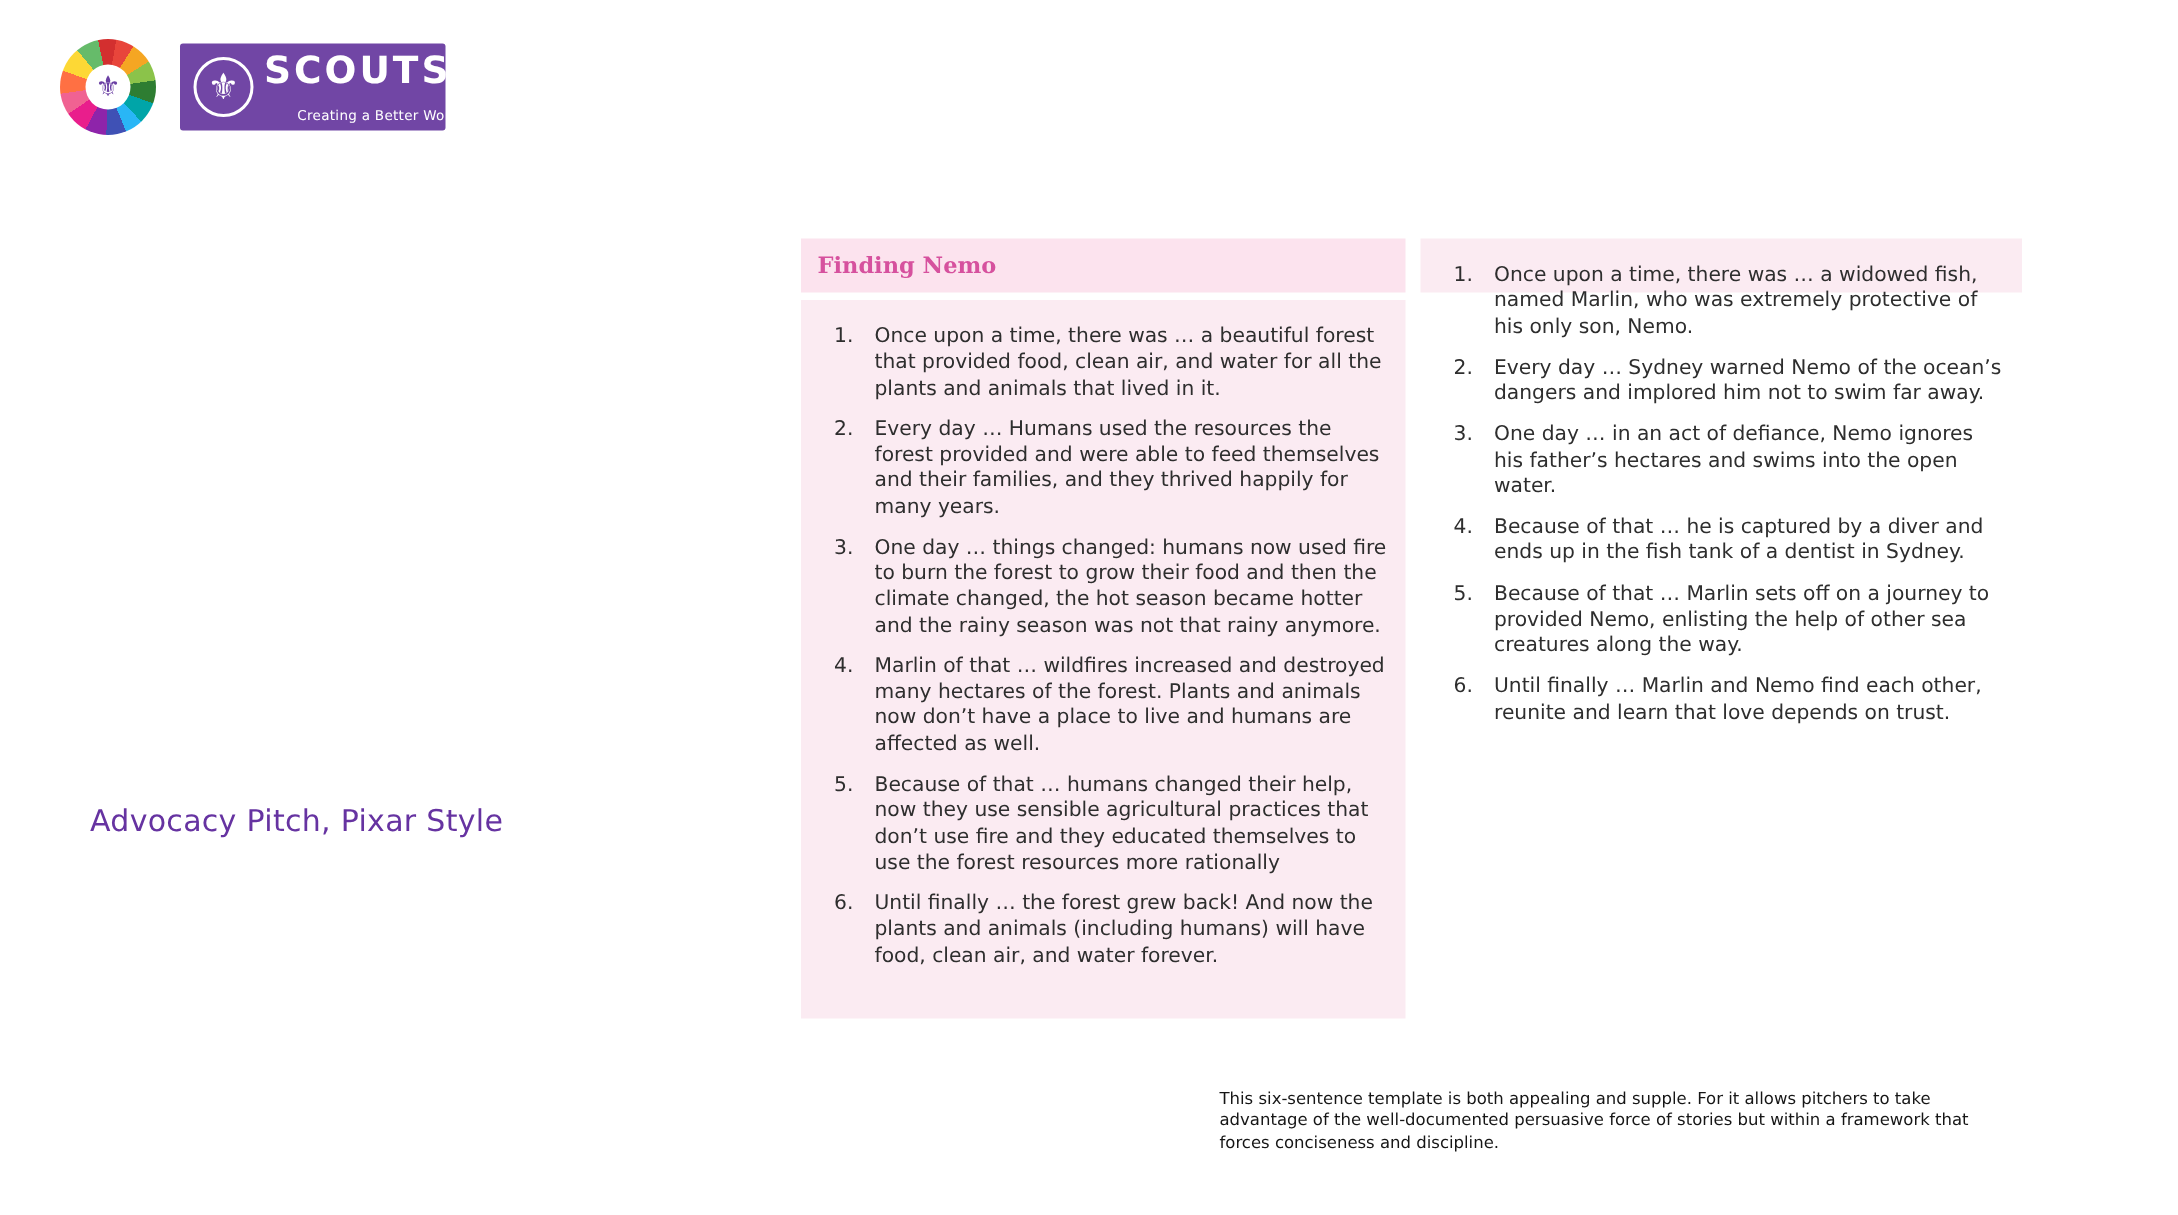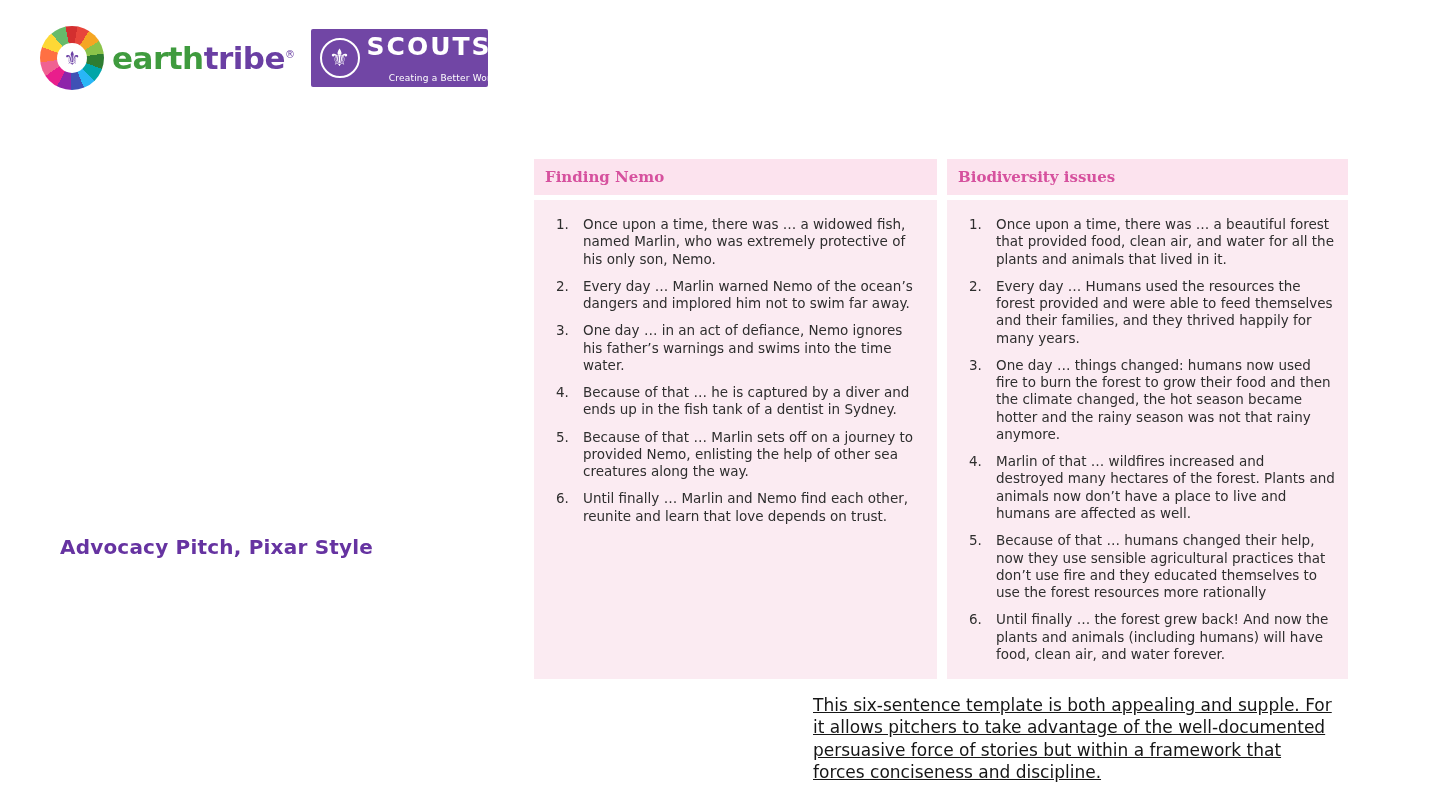--- a/index.html
+++ b/index.html
@@ -46,21 +46,21 @@
   .scouts-name {
     color: #ffffff; font-size: 25px; font-weight: bold; letter-spacing: 2px;
     line-height: 1; align-self: stretch; text-align: center; position: relative;
   }
   .scouts-name .reg { font-size: 8px; letter-spacing: 0; vertical-align: super; font-weight: normal; }
   .scouts-tagline { color: #ffffff; font-size: 9px; margin-top: 14px; letter-spacing: 0.2px; }
 
   
   .page-title {
     position: absolute; left: 60px; top: 535px;
-    font-size: 20px; font-weight: bold; color: #6633a1; letter-spacing: 0.2px;
+    font-size: 20px; font-weight: normal; color: #6633a1; letter-spacing: 0.2px;
   }
 
   
   .compare-table {
     position: absolute; left: 534px; top: 159px; width: 696px;
     display: grid; grid-template-columns: 403px 401px;
     grid-template-rows: 36px 479px;
     column-gap: 10px; row-gap: 5px;
   }
   .col-header {
@@ -77,67 +77,65 @@
   ol.story-list .num {
     width: 27px; flex-shrink: 0;
     font-size: 13.5px; color: #2e2e2e; line-height: 1.28;
   }
   ol.story-list .txt {
     flex: 1; font-size: 13.5px; color: #2e2e2e; line-height: 1.28;
   }
 
   
   .caption {
-    position: absolute; left: 813px; top: 694px; width: 522px;
-    font-size: 17px; line-height: 1.31; color: #161616; text-decoration: underline;
+    position: absolute; left: 813px; top: 726px; width: 522px;
+    font-size: 11px; line-height: 1.31; color: #161616;
   }
 </style>
 </head>
 <body>
 
 <div class="logo-row">
   <div class="earthtribe">
     <div class="globe">
       <div class="globe-center">
         <span class="fleur">⚜</span>
       </div>
     </div>
-    <div class="earthtribe-text"><span class="earth">earth</span><span class="tribe">tribe</span><span class="reg">®</span></div>
   </div>
 
   <div class="scouts-badge">
     <div class="scouts-circle">
       <span class="fleur">⚜</span>
     </div>
     <div class="scouts-right">
       <div class="scouts-name"><span>SCOUTS</span><span class="reg">®</span></div>
       <div class="scouts-tagline">Creating a Better World</div>
     </div>
   </div>
 </div>
 
 <h1 class="page-title">Advocacy Pitch, Pixar Style</h1>
 
 <div class="compare-table">
   <div class="col-header">Finding Nemo</div>
-  <div class="col-header">Biodiversity issues</div>
 
   <div class="col-body">
     <ol class="story-list">
       <li>
           <span class="num">1.</span>
           <span class="txt">Once upon a time, there was … a widowed fish, named Marlin, who was extremely protective of his only son, Nemo.</span>
         </li>
       <li>
           <span class="num">2.</span>
-          <span class="txt">Every day … Marlin warned Nemo of the ocean’s dangers and implored him not to swim far away.</span>
+          <span class="txt">Every day … Sydney warned Nemo of the ocean’s dangers and implored him not to swim far away.</span>
         </li>
       <li>
           <span class="num">3.</span>
-          <span class="txt">One day … in an act of defiance, Nemo ignores his father’s warnings and swims into the time water.</span>
+          <span class="txt">One day … in an act of defiance, Nemo ignores his father’s hectares and swims into the open water.</span>
         </li>
       <li>
           <span class="num">4.</span>
           <span class="txt">Because of that … he is captured by a diver and ends up in the fish tank of a dentist in Sydney.</span>
         </li>
       <li>
           <span class="num">5.</span>
           <span class="txt">Because of that … Marlin sets off on a journey to provided Nemo, enlisting the help of other sea creatures along the way.</span>
         </li>
       <li>

